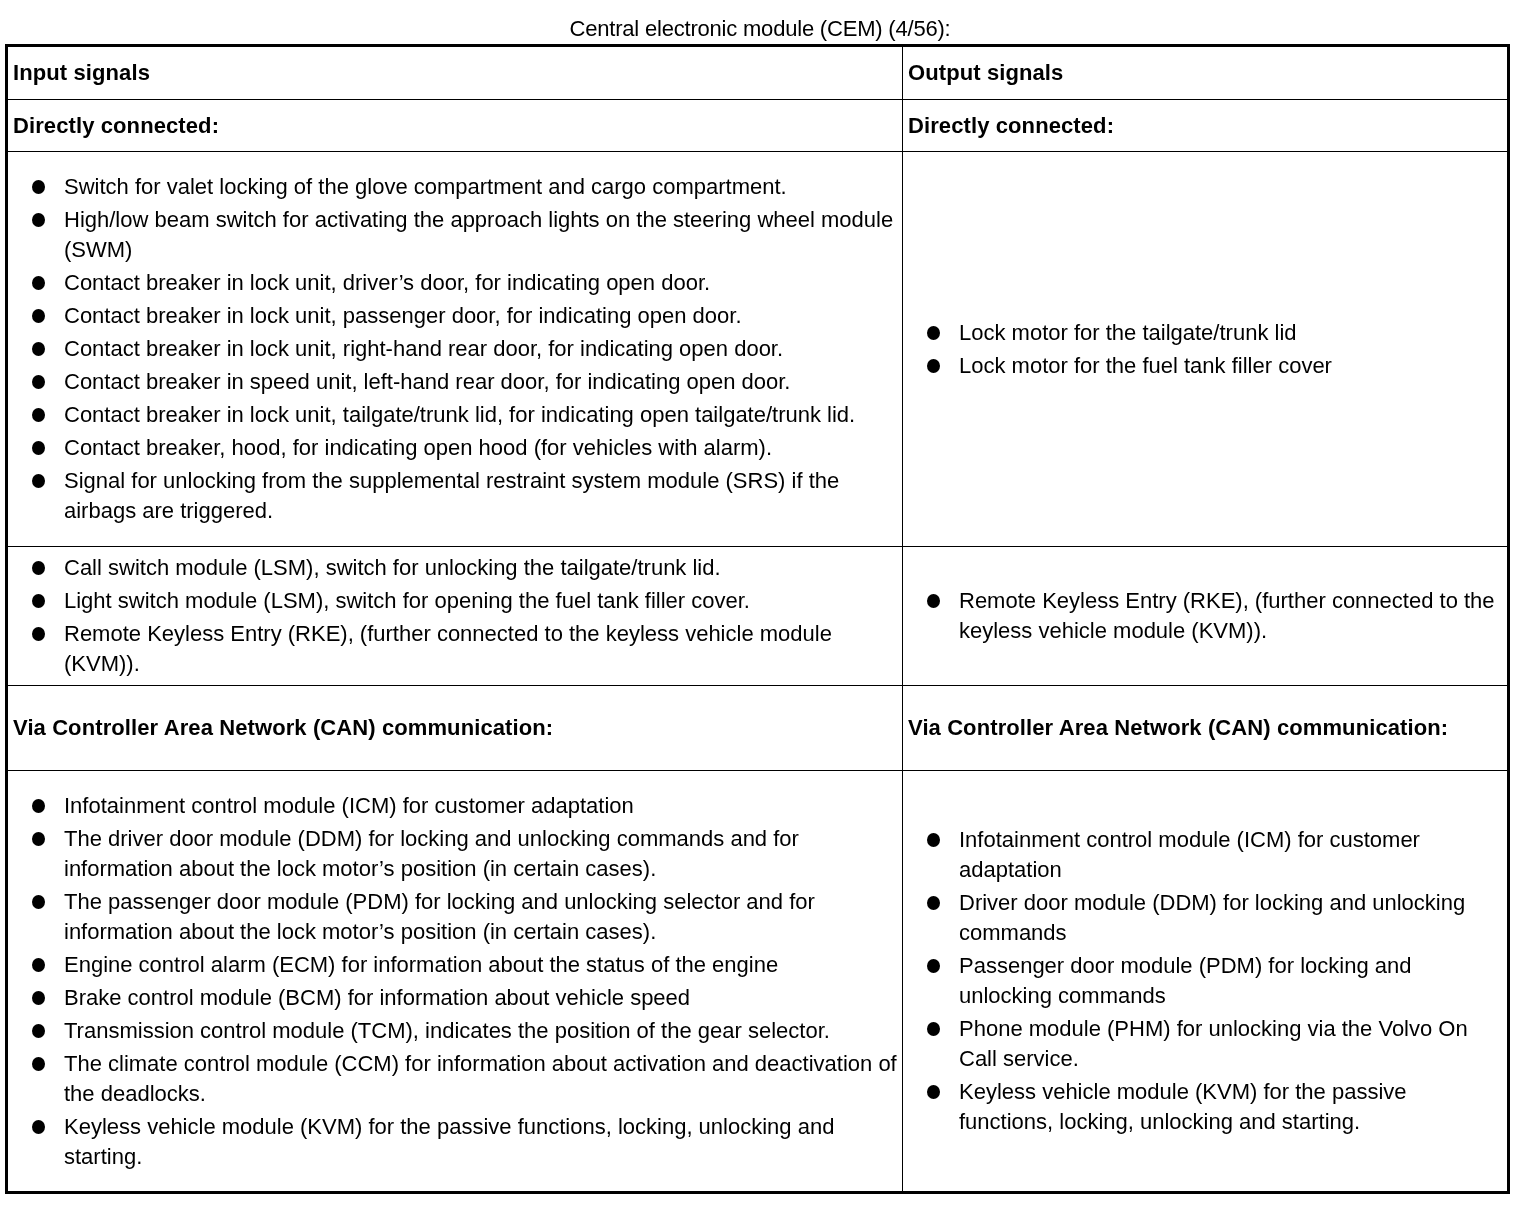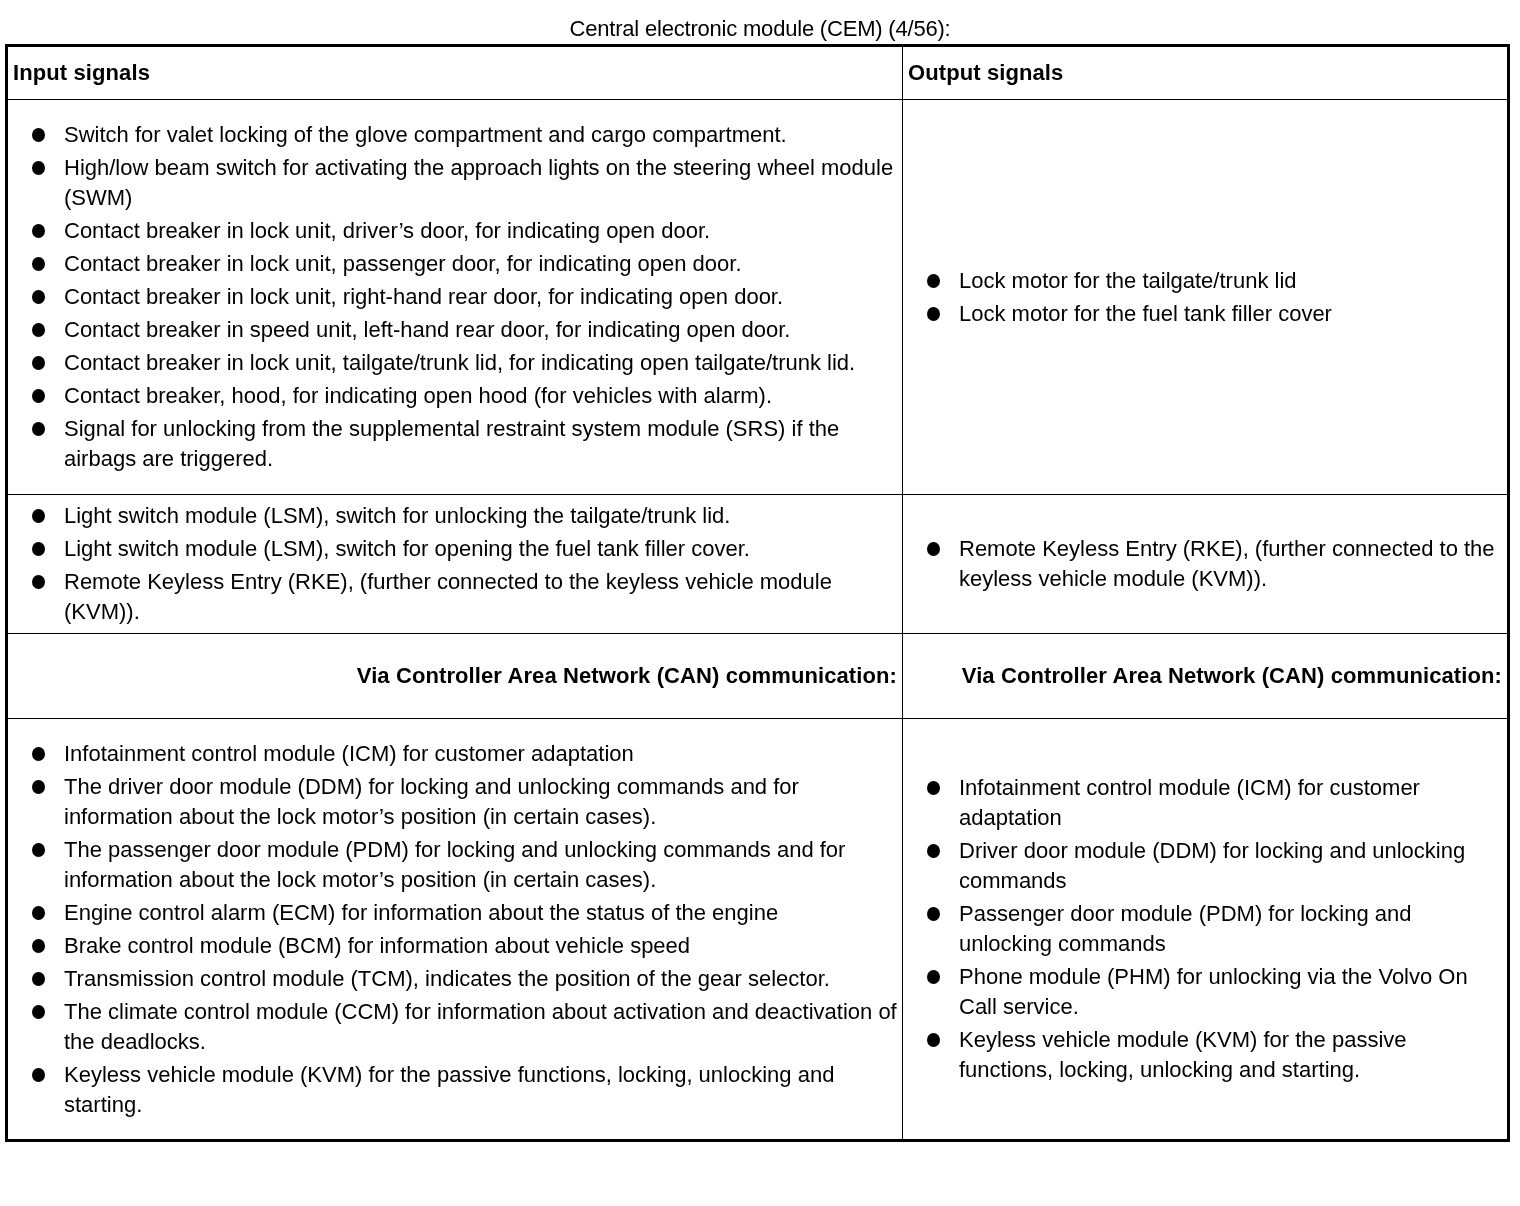--- a/index.html
+++ b/index.html
@@ -70,39 +70,43 @@
       width: 13px;
       height: 14px;
       border-radius: 50%;
       background: #000;
     }
     .r-hdr1 td { height: 42px; margin-left: 9px; }
     .r-hdr2 td { height: 41px; }
     .r-direct td { height: 394px; }
     .r-serial-h td { height: 41px; }
     .r-serial td { height: 137px; }
-    .r-can-h td { height: 72px; text-align: right; }
+    .r-can-h td { height: 72px; }
     .r-can td { height: 420px; }
   </style>
 </head>
 <body>
 
 <div class="page-title">Central electronic module (CEM) (4/56):</div>
 
 <table class="signals">
   <colgroup>
     <col class="c-left">
     <col class="c-right">
   </colgroup>
   <tbody>
     <tr class="r-hdr1">
       <td class="hdr">Input signals</td>
       <td class="hdr">Output signals</td>
     </tr>
 
+    <tr class="r-hdr2">
+      <td class="hdr">Directly connected:</td>
+      <td class="hdr">Directly connected:</td>
+    </tr>
     <tr class="r-direct">
       <td>
         <ul class="blist">
           <li><span class="dot"></span><span>Switch for valet locking of the glove compartment and cargo compartment.</span></li>
           <li><span class="dot"></span><span>High/low beam switch for activating the approach lights on the steering wheel module (SWM)</span></li>
           <li><span class="dot"></span><span>Contact breaker in lock unit, driver’s door, for indicating open door.</span></li>
           <li><span class="dot"></span><span>Contact breaker in lock unit, passenger door, for indicating open door.</span></li>
           <li><span class="dot"></span><span>Contact breaker in lock unit, right-hand rear door, for indicating open door.</span></li>
           <li><span class="dot"></span><span>Contact breaker in speed unit, left-hand rear door, for indicating open door.</span></li>
           <li><span class="dot"></span><span>Contact breaker in lock unit, tailgate/trunk lid, for indicating open tailgate/trunk lid.</span></li>
@@ -114,42 +118,42 @@
         <ul class="blist">
           <li><span class="dot"></span><span>Lock motor for the tailgate/trunk lid</span></li>
           <li><span class="dot"></span><span>Lock motor for the fuel tank filler cover</span></li>
         </ul>
       </td>
     </tr>
 
     <tr class="r-serial">
       <td>
         <ul class="blist">
-          <li><span class="dot"></span><span>Light switch module (LSM), switch for unlocking the tailgate/trunk lid.</span></li>
+          <li><span class="dot"></span><span>Call switch module (LSM), switch for unlocking the tailgate/trunk lid.</span></li>
           <li><span class="dot"></span><span>Light switch module (LSM), switch for opening the fuel tank filler cover.</span></li>
           <li><span class="dot"></span><span>Remote Keyless Entry (RKE), (further connected to the keyless vehicle module (KVM)).</span></li>
         </ul>
       </td>
       <td>
         <ul class="blist">
           <li><span class="dot"></span><span>Remote Keyless Entry (RKE), (further connected to the keyless vehicle module (KVM)).</span></li>
         </ul>
       </td>
     </tr>
 
     <tr class="r-can-h">
       <td class="hdr tall">Via Controller Area Network (CAN) communication:</td>
       <td class="hdr tall">Via Controller Area Network (CAN) communication:</td>
     </tr>
     <tr class="r-can">
       <td>
         <ul class="blist">
           <li><span class="dot"></span><span>Infotainment control module (ICM) for customer adaptation</span></li>
           <li><span class="dot"></span><span>The driver door module (DDM) for locking and unlocking commands and for information about the lock motor’s position (in certain cases).</span></li>
-          <li><span class="dot"></span><span>The passenger door module (PDM) for locking and unlocking commands and for information about the lock motor’s position (in certain cases).</span></li>
+          <li><span class="dot"></span><span>The passenger door module (PDM) for locking and unlocking selector and for information about the lock motor’s position (in certain cases).</span></li>
           <li><span class="dot"></span><span>Engine control alarm (ECM) for information about the status of the engine</span></li>
           <li><span class="dot"></span><span>Brake control module (BCM) for information about vehicle speed</span></li>
           <li><span class="dot"></span><span>Transmission control module (TCM), indicates the position of the gear selector.</span></li>
           <li><span class="dot"></span><span>The climate control module (CCM) for information about activation and deactivation of the deadlocks.</span></li>
           <li><span class="dot"></span><span>Keyless vehicle module (KVM) for the passive functions, locking, unlocking and starting.</span></li>
         </ul>
       </td>
       <td>
         <ul class="blist">
           <li><span class="dot"></span><span>Infotainment control module (ICM) for customer adaptation</span></li>

